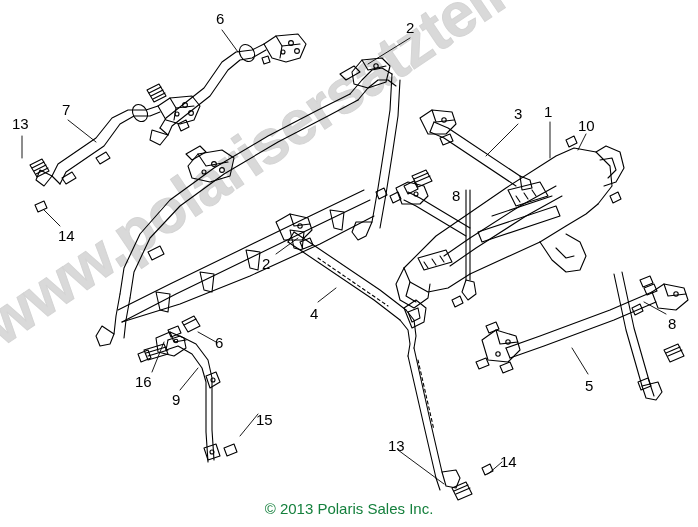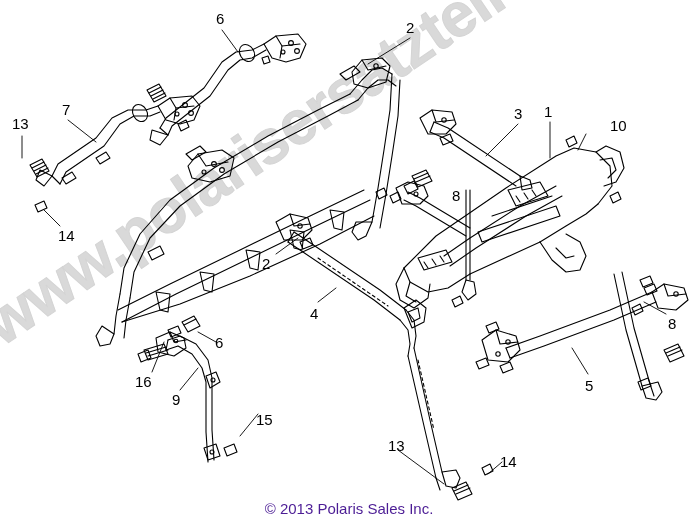--- a/index.html
+++ b/index.html
@@ -41,21 +41,21 @@
     white-space:nowrap;
   }
 
   
   .footer{
     position:absolute;
     left:0;right:0;
     top:500px;
     text-align:center;
     font-size:15px;
-    color:#4c1d95;
+    color:#15803d;
     font-family:"Liberation Sans", sans-serif;
   }
 </style>
 </head>
 <body>
 
 <div id="sheet">
 
   <div class="wm-diag">www.polarisersatzteile.de</div>
 
@@ -342,21 +342,21 @@
       </g>
     </g>
   </svg>
 
   <div class="lbl" style="left:216px;top:11px;">6</div>
   <div class="lbl" style="left:406px;top:20px;">2</div>
   <div class="lbl" style="left:62px;top:102px;">7</div>
   <div class="lbl" style="left:12px;top:116px;">13</div>
   <div class="lbl" style="left:514px;top:106px;">3</div>
   <div class="lbl" style="left:544px;top:104px;">1</div>
-  <div class="lbl" style="left:578px;top:118px;margin-left:32px;">10</div>
+  <div class="lbl" style="left:578px;top:118px;">10</div>
   <div class="lbl" style="left:452px;top:188px;">8</div>
   <div class="lbl" style="left:58px;top:228px;">14</div>
   <div class="lbl" style="left:262px;top:256px;">2</div>
   <div class="lbl" style="left:310px;top:306px;">4</div>
   <div class="lbl" style="left:668px;top:316px;">8</div>
   <div class="lbl" style="left:215px;top:335px;">6</div>
   <div class="lbl" style="left:135px;top:374px;">16</div>
   <div class="lbl" style="left:172px;top:392px;">9</div>
   <div class="lbl" style="left:585px;top:378px;">5</div>
   <div class="lbl" style="left:256px;top:412px;">15</div>

